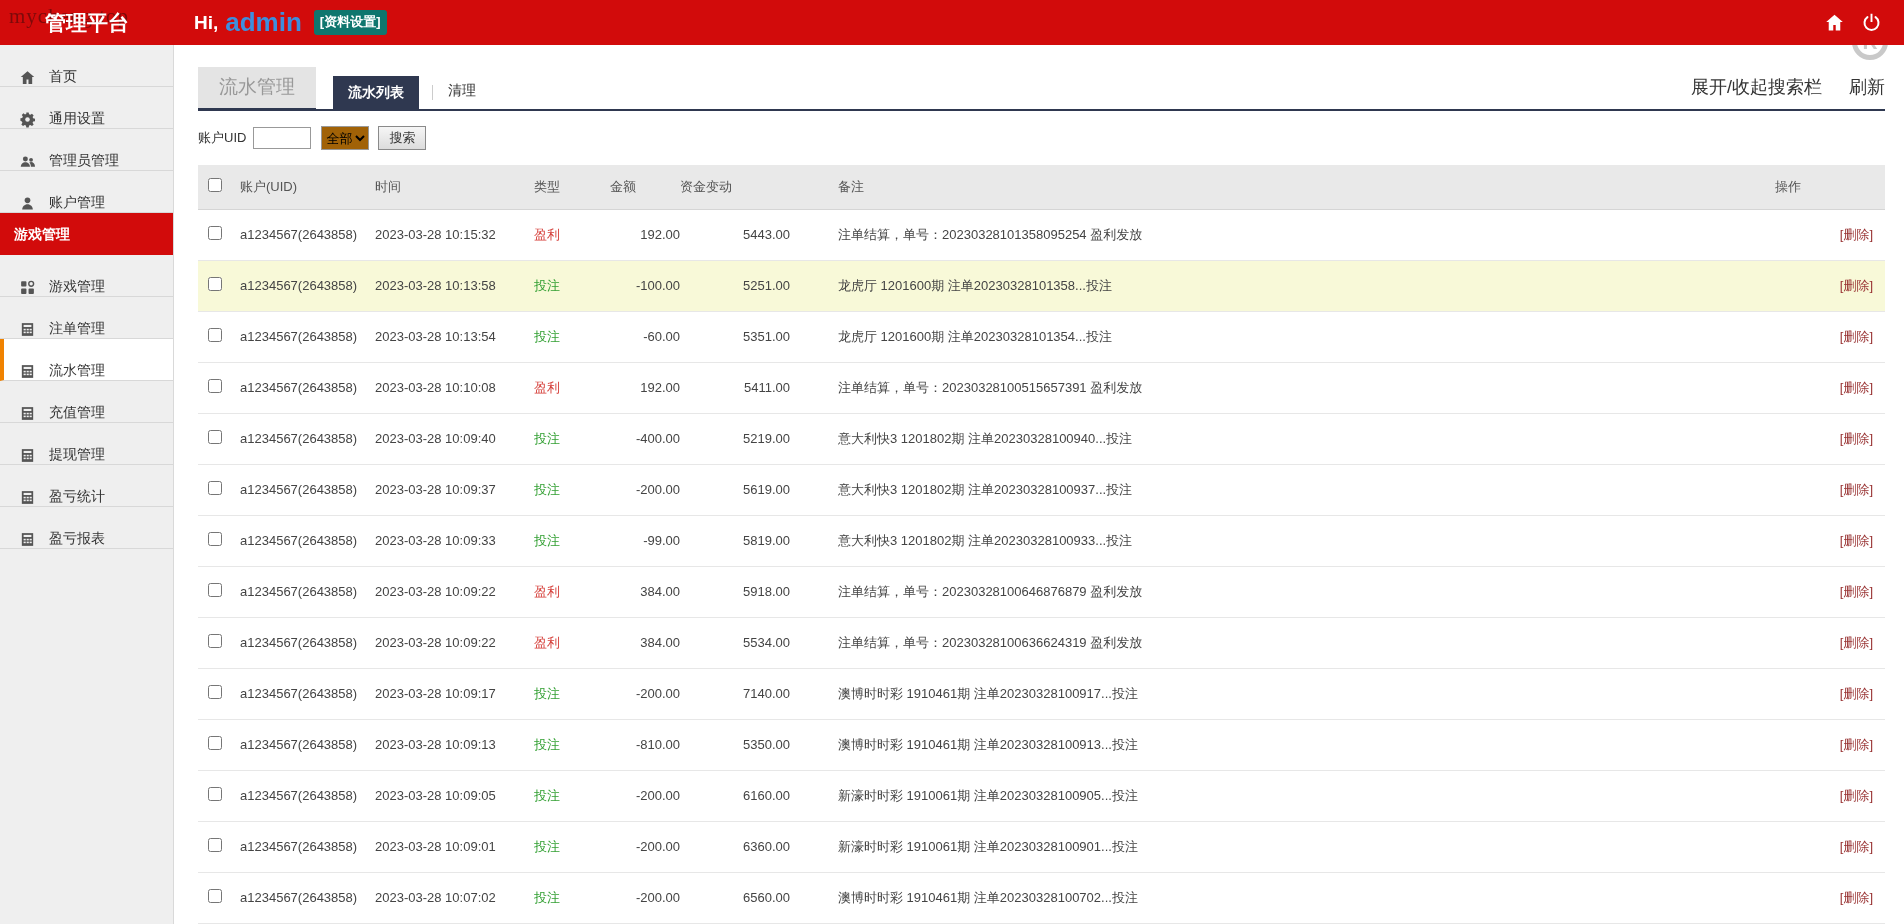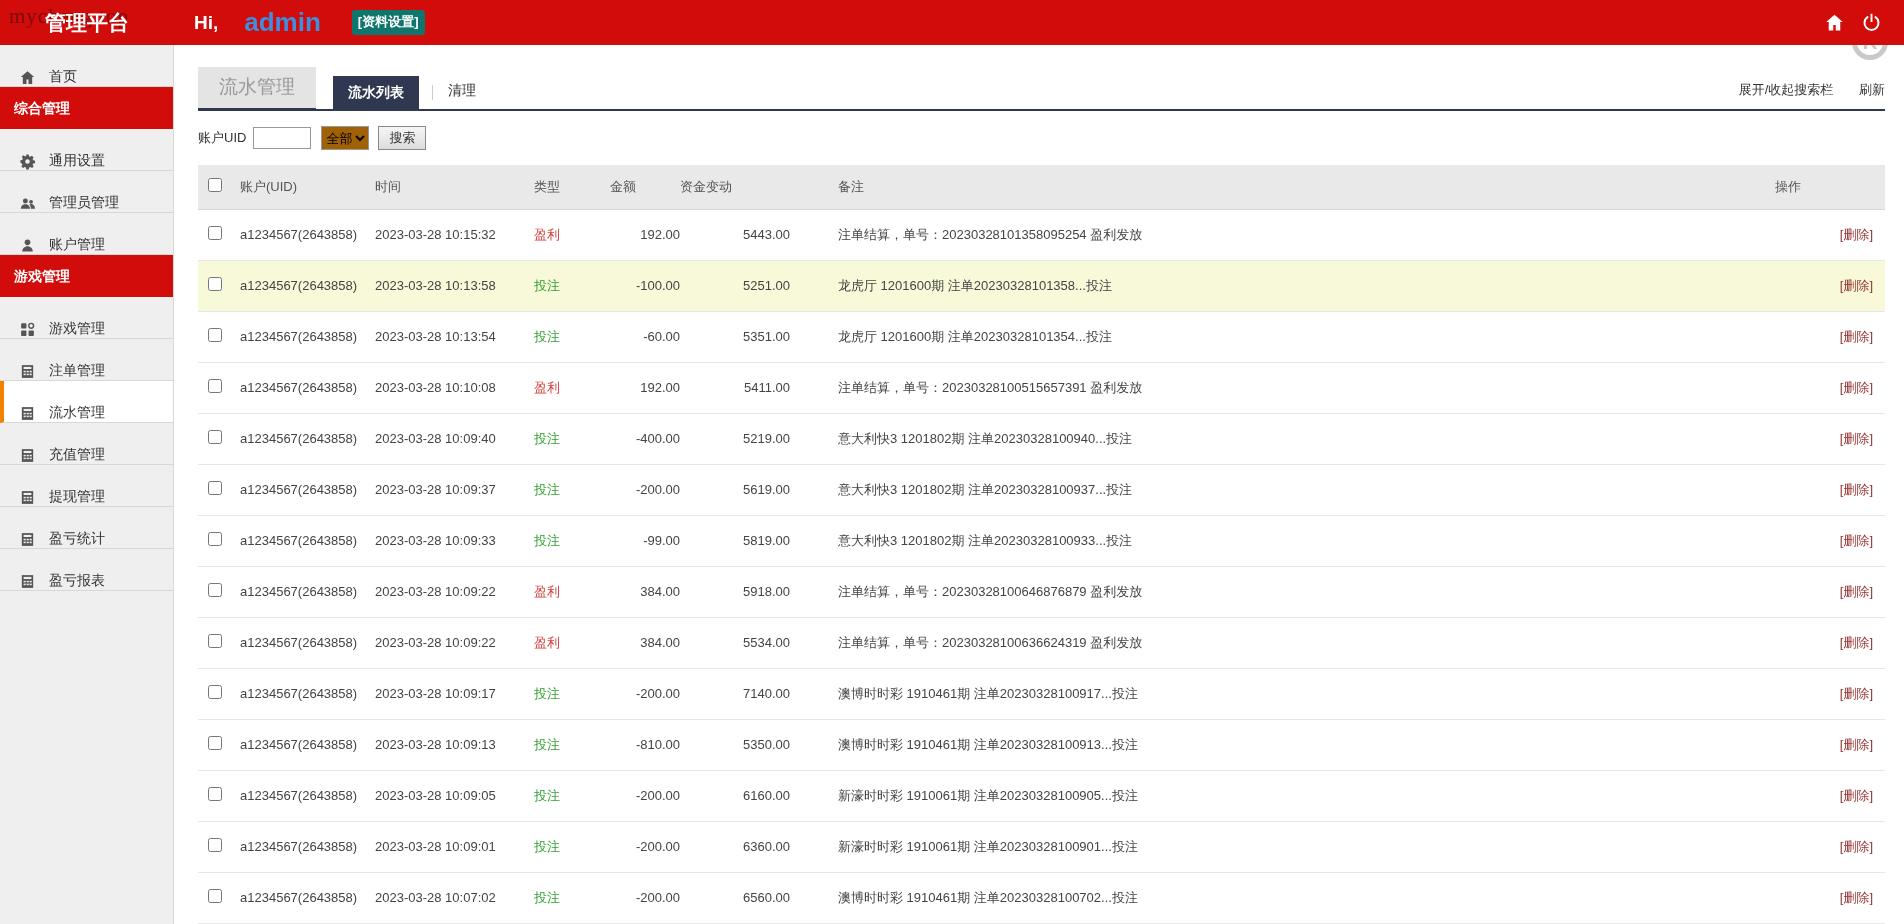--- a/index.html
+++ b/index.html
@@ -7,21 +7,21 @@
     font-family: "Liberation Sans", "DejaVu Sans", sans-serif; background:#fff; }
 
   
   .topbar { position: absolute; left:0; top:0; width:100%; height:45px;
     background:#d20b0b; z-index:2; }
   .wm-text { position:absolute; left:9px; top:4px; font-family:"Liberation Serif", serif;
     font-size:21px; color:rgba(110,10,10,.85); z-index:1; letter-spacing:1px; }
   .brand { position:absolute; left:0; top:0; width:174px; height:45px; line-height:45px;
     text-align:center; color:#fff; font-size:21px; font-weight:bold; z-index:2; }
   .greeting { position:absolute; left:194px; top:0; height:45px; display:flex;
-    align-items:center; z-index:2;gap:19px; }
+    align-items:center; z-index:2; }
   .greeting .hi { color:#fff; font-size:19px; font-weight:bold; }
   .greeting .uname { color:#3e8ede; font-size:26px; font-weight:bold; margin-left:7px; }
   .profile-badge { margin-left:12px; background:#0f766e; color:#fff; font-size:13px;
     font-weight:bold; padding:3px 6px 4px; border-radius:3px; cursor:pointer; }
   .top-icons { position:absolute; right:22px; top:12px; display:flex; gap:16px; z-index:2; }
   .top-icons span { cursor:pointer; display:inline-block; width:21px; height:21px; }
 
   
   .r-logo { position:absolute; top:24px; right:16px; width:36px; height:36px;
     border:5px solid #c9c9c9; border-radius:50%; color:#c9c9c9; font-weight:bold;
@@ -42,21 +42,21 @@
   .main { position:absolute; left:174px; top:45px; right:0; bottom:0;
     padding:22px 19px 0 24px; background:#fff; }
 
   .tabstrip { display:flex; align-items:flex-end; border-bottom:2px solid #2f3850; }
   .page-title { background:#e4e4e4; color:#999; font-size:19px; padding:7px 21px 8px;
     border-bottom:3px solid #2f3850; margin-bottom:-2px; }
   .tab-active { background:#2f3850; color:#fff; font-size:14px; font-weight:bold;
     padding:8px 15px 9px; margin-left:17px; margin-bottom:-2px; cursor:pointer; }
   .tab-sep { width:1px; height:15px; background:#ccc; margin:0 13px 9px; }
   .tab-inactive { color:#333; font-size:14px; padding:8px 2px 9px; cursor:pointer; }
-  .strip-links { margin-left:auto; padding-bottom:10px; font-size:13px; color:#333;margin-top:8px; }
+  .strip-links { margin-left:auto; padding-bottom:10px; font-size:18px; color:#333;margin-top:8px; }
   .strip-links span { cursor:pointer; }
   .strip-links .refresh { margin-left:22px; }
 
   .search-row { margin-top:13px; height:28px; display:flex; align-items:center;
     font-size:13px; color:#333; }
   .search-row .lbl { margin-right:7px; }
   .search-row input[type=text] { width:58px; height:22px; border:1px solid #999;
     padding:0 3px; font-size:13px; }
   .search-row select { margin-left:10px; height:24px; font-size:13px;
     border:1px solid #999; background:#a16207; }
@@ -113,21 +113,20 @@
 
 <aside class="sidebar" id="sidebar">
     <div class="side-item">
       <span class="side-icon">
         <svg viewBox="0 0 24 24" width="17" height="17" fill="#555">
           <path d="M12 3 2.5 11.3h2.9V21h5.2v-6.2h2.8V21h5.2v-9.7h2.9z"></path>
         </svg>
       </span>
       <span class="side-label">首页</span>
     </div>
-    <div class="side-section">综合管理</div>
     <div class="side-item">
       <span class="side-icon">
         <svg viewBox="0 0 24 24" width="17" height="17" fill="#555">
           <path d="M10.3 2h3.4l.5 2.6 1.9.8 2.2-1.5 2.4 2.4-1.5 2.2.8 1.9 2.6.5v3.4l-2.6.5-.8 1.9 1.5 2.2-2.4 2.4-2.2-1.5-1.9.8-.5 2.6h-3.4l-.5-2.6-1.9-.8-2.2 1.5-2.4-2.4 1.5-2.2-.8-1.9L2 13.7v-3.4l2.6-.5.8-1.9-1.5-2.2 2.4-2.4 2.2 1.5 1.9-.8z"></path>
           <circle cx="12" cy="12" r="3.2" fill="#efefef"></circle>
         </svg>
       </span>
       <span class="side-label">通用设置</span>
     </div>
     <div class="side-item">

